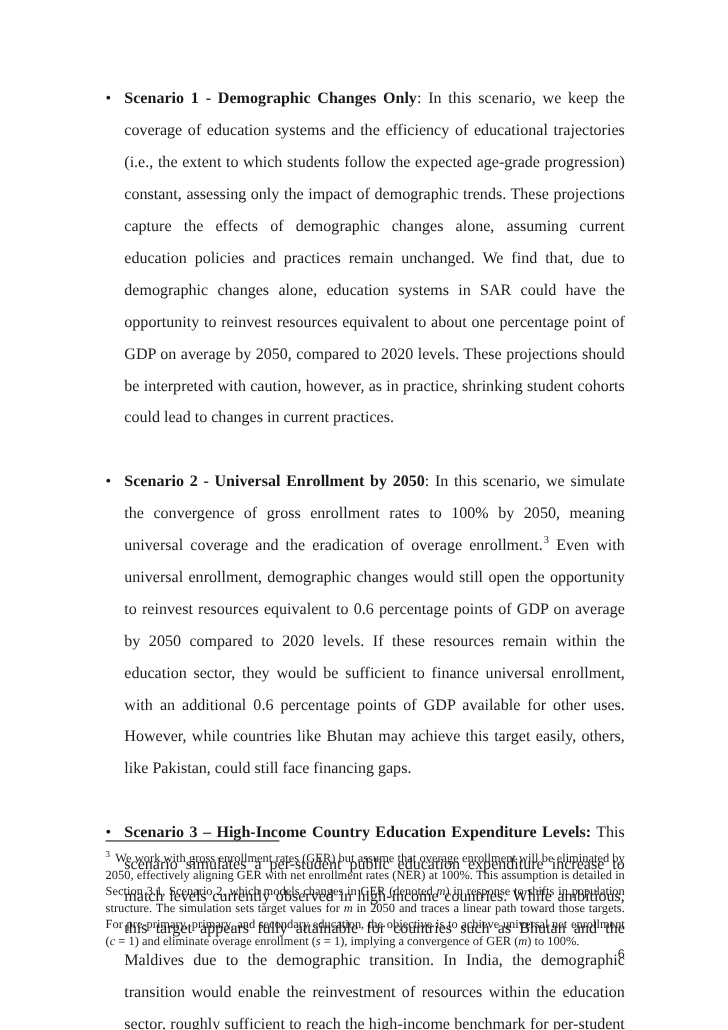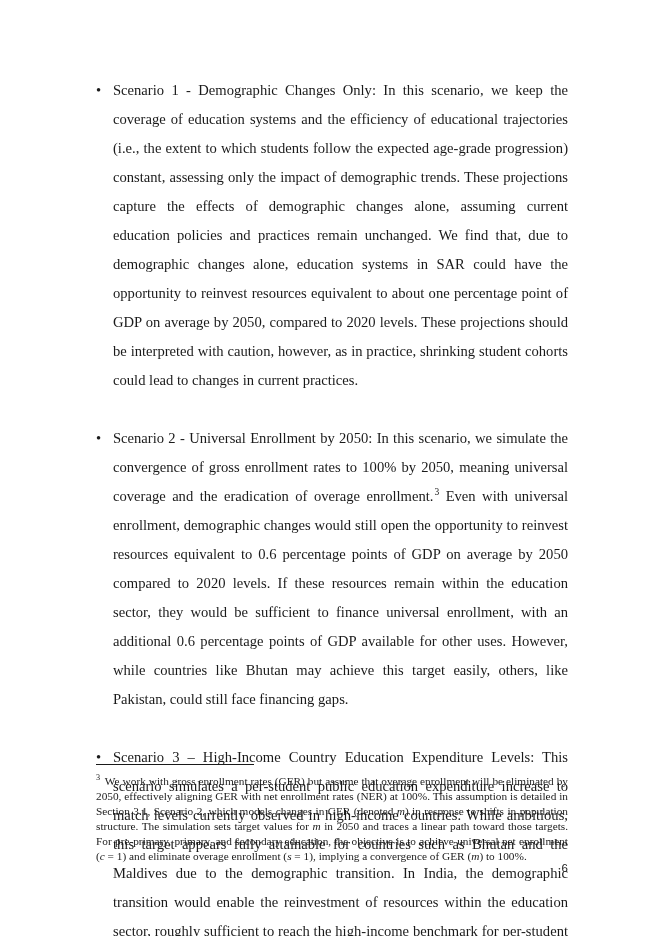--- a/index.html
+++ b/index.html
@@ -56,21 +56,21 @@
     font-size: 14.6px;
     line-height: 29px;
     color: #1a1a1a;
   }
 
   .bullet-body {
     display: block;
   }
 
   .scenario-title {
-    font-weight: normal;
+    font-weight: bold;
   }
 
   sup.fn-ref {
     font-size: 9.5px;
     vertical-align: super;
     line-height: 0;
     padding-left: 1px;
   }
 
   

